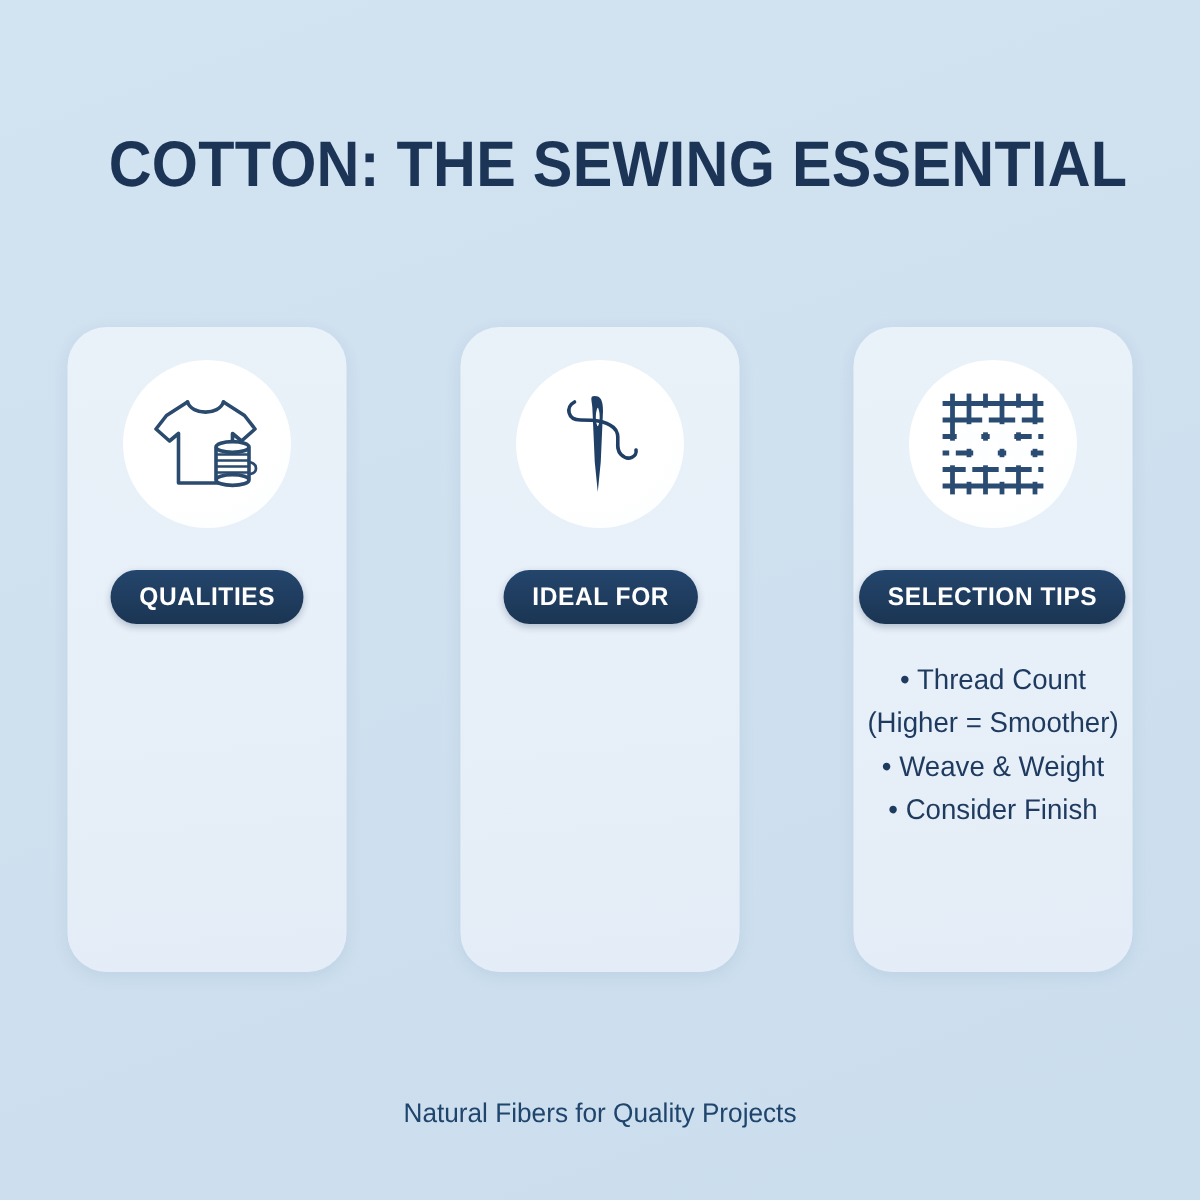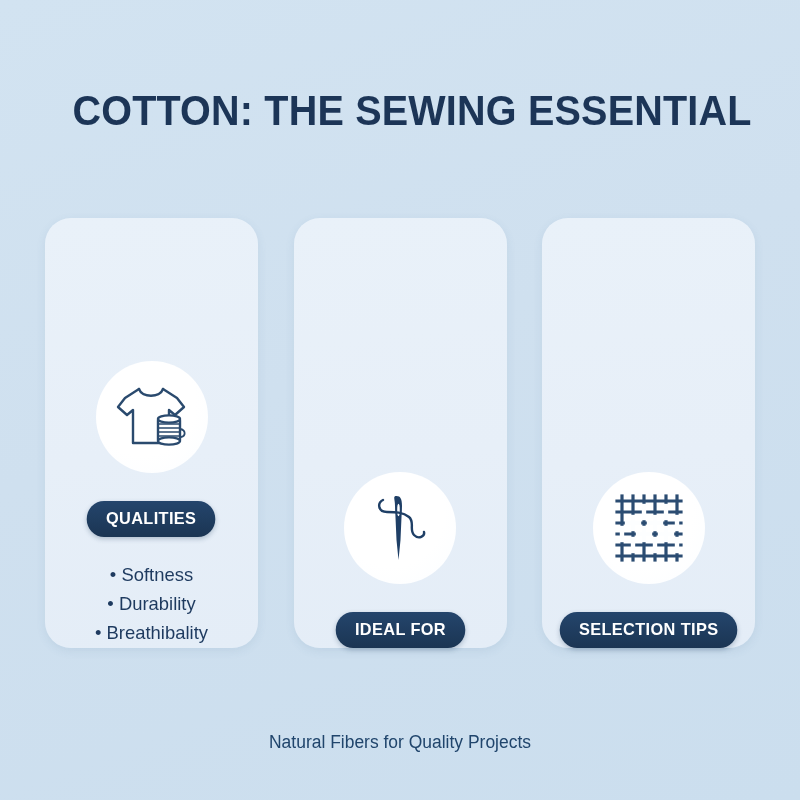--- a/index.html
+++ b/index.html
@@ -48,30 +48,29 @@
     position: absolute;
     top: 218px;
     left: 45px;
     width: 710px;
     height: 430px;
     display: flex;
     justify-content: space-between;
   }
 
   .card {
-    width: 213px;
+    width: 186px;
     height: 430px;
     background: linear-gradient(175deg, #e9f1f9 0%, #e7eff8 55%, #e4edf7 100%);
     border-radius: 26px;
     box-shadow: 0 3px 10px rgba(70,110,150,0.10);
     position: relative;
     display: flex;
     flex-direction: column;
     align-items: center;
-    justify-content: flex-end;
   }
 
   
   .icon-circle {
     width: 112px;
     height: 112px;
     border-radius: 50%;
     background: radial-gradient(circle at 42% 38%, #ffffff 55%, #fbfdff 100%);
     margin-top: 22px;
     display: flex;
@@ -157,25 +156,20 @@
             <ellipse cx="56" cy="38" rx="11" ry="3.6" fill="#ffffff"></ellipse>
             <ellipse cx="56" cy="60" rx="11" ry="3.6" fill="#ffffff"></ellipse>
 
             <path d="M46 43 L66 43 M46 47 L66 47 M46 51 L66 51 M46 55 L66 55" stroke-width="1.6"></path>
 
             <path d="M67 48 C73 49, 73 55, 68 56" stroke-width="1.8" fill="none"></path>
           </svg>
         </span>
       </div>
       <div class="badge">QUALITIES</div>
-      <ul class="bullets">
-        <li>• Softness</li>
-        <li>• Durability</li>
-        <li>• Breathibality</li>
-      </ul>
     </div>
 
     <div class="card card-2">
       <div class="icon-circle">
         <span>
           <svg width="70" height="80" viewBox="0 0 70 80" fill="none" stroke="#1f3f66" stroke-width="2.6" stroke-linecap="round" stroke-linejoin="round">
 
             <path d="M31.5 8 C35.5 8, 37 11, 37 18 L35.5 52 L33.5 72 L31.5 52 L30 18 C30 11, 27.5 8, 31.5 8 Z" fill="#1f3f66" stroke="none"></path>
 
             <ellipse cx="33.5" cy="22" rx="2.1" ry="7" fill="#fdfeff" stroke="#1f3f66" stroke-width="1.6"></ellipse>
@@ -221,19 +215,25 @@
               <path d="M64 47 L64 59"></path>
               <path d="M14 31 L26 31"></path>
               <path d="M36 31 L48 31"></path>
               <path d="M25 42 L37 42"></path>
               <path d="M47 42 L59 42"></path>
             </g>
           </svg>
         </span>
       </div>
       <div class="badge">SELECTION TIPS</div>
+      <ul class="bullets">
+        <li>• Thread Count</li>
+        <li class="nobullet">(Higher = Smoother)</li>
+        <li>• Weave &amp; Weight</li>
+        <li>• Consider Finish</li>
+      </ul>
     </div>
 
   </div>
 
   <div class="footer">Natural Fibers for Quality Projects</div>
 
 </div>
 
 </body></html>

